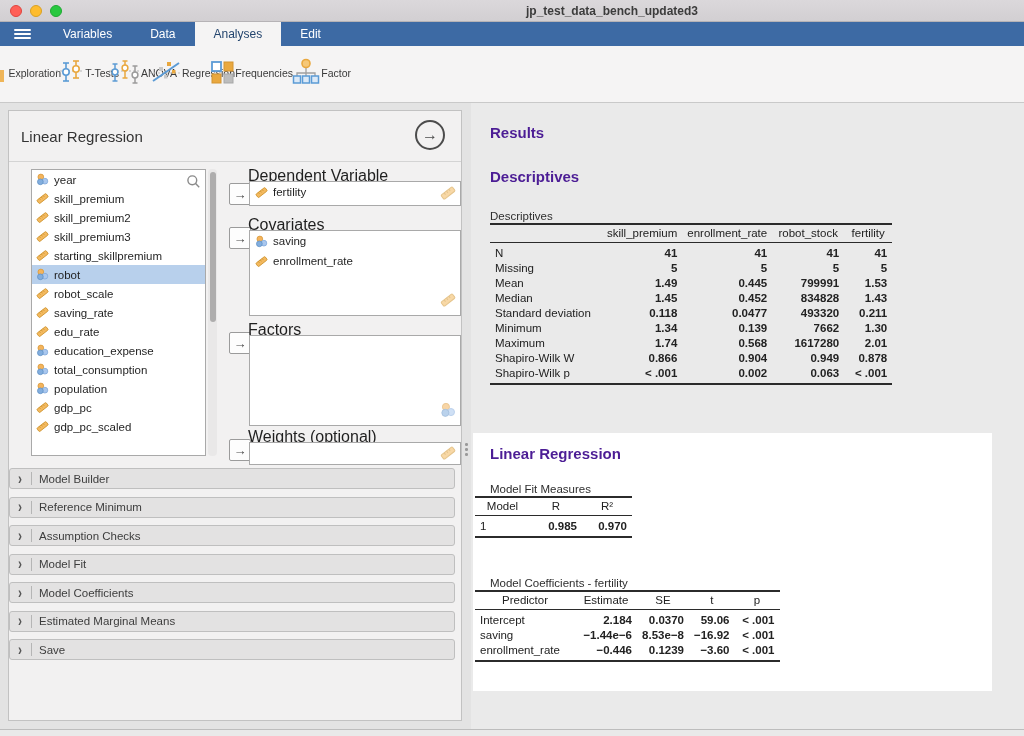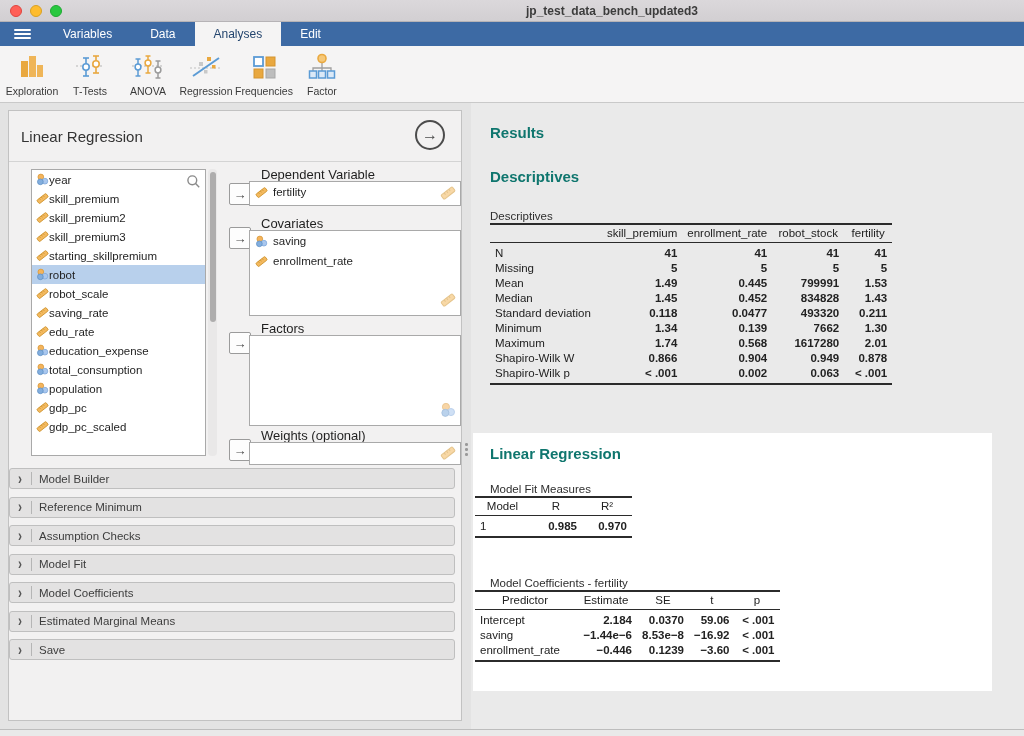--- a/index.html
+++ b/index.html
@@ -24,60 +24,60 @@
     background:#3d6aa4; display:flex; align-items:stretch; }
   .hamburger { width:44px; display:flex; align-items:center; justify-content:center; }
   .hamburger .bars { width:17px; }
   .hamburger .bars div { height:2px; background:#fff; margin:2px 0; border-radius:1px; }
   .tab { padding:0 19px; display:flex; align-items:center; font-size:12px;
     font-weight:normal; color:#fff; }
   .tab.active { background:#f5f4f4; color:#24456e; }
   
   .ribbon { position:absolute; left:0; top:46px; width:1024px; height:57px;
     background:#f5f4f4; border-bottom:1px solid #c9c9c9; display:flex; padding-left:3px; }
-  .rib-item { width:58px; display:flex; flex-direction:column; align-items:center;
+  .rib-item { width:58px; display:flex; flex-direction:row; align-items:center;
     justify-content:flex-end; padding-bottom:5px; }
   .rib-item .ric { height:32px; display:flex; align-items:center; }
   .rib-item .rlabel { font-size:10.5px; color:#3a3a3a; margin-top:2px; white-space:nowrap; }
   
   .mainarea { position:absolute; left:0; top:103px; width:1024px; height:633px; background:#e3e3e3; }
   .options { position:absolute; left:8px; top:7px; width:454px; height:611px;
     background:#f2f1f1; border:1px solid #c2c2c2; }
   .opt-title { position:absolute; left:12px; top:17px; font-size:15px; color:#333; }
   .opt-head-line { position:absolute; left:0; top:50px; width:100%; height:0; border-top:1px solid #d4d4d4; }
   .go-btn { position:absolute; left:406px; top:9px; width:30px; height:30px; border-radius:50%;
     border:2px solid #4c4c4c; background:transparent; display:flex; align-items:center;
     justify-content:center; font-size:16px; font-weight:bold; color:#4c4c4c; }
   .varlist { position:absolute; left:22px; top:58px; width:175px; height:287px;
     background:#fff; border:1px solid #a9a9a9; overflow:hidden; }
   .search-ic { position:absolute; right:4px; top:4px; }
-  .var-row { height:19px; display:flex; align-items:center; padding-left:4px; }
+  .var-row { height:19px; display:flex; align-items:center; padding-left:4px; gap:5px; }
   .var-row.selected { background:#b8d0ec; }
   .var-label { font-size:11.5px; color:#1f1f1f; white-space:nowrap; }
   .vscroll { position:absolute; left:199px; top:58px; width:9px; height:287px; background:#e9e8e8; border-radius:4px; }
   .vthumb { position:absolute; left:1.5px; top:3px; width:6px; height:150px; background:#aeadad; border-radius:3px; }
   .mv-btn { position:absolute; left:220px; width:22px; height:22px; background:#fdfdfd;
     border:1px solid #9b9b9b; border-radius:2px; display:flex; align-items:center;
     justify-content:center; font-size:13px; color:#4a4a4a; }
-  .f-label { position:absolute; left:252px; font-size:13px; color:#1f1f1f; }
+  .f-label { position:absolute; left:239px; font-size:16px; color:#1f1f1f; }
   .f-box { position:absolute; left:240px; width:212px; background:#fff; border:1px solid #a9a9a9; }
   .f-item { height:20px; display:flex; align-items:center; gap:5px; padding-left:5px; }
   .wm { position:absolute; opacity:0.55; }
   .accordions { position:absolute; left:0; top:357px; width:446px; }
   .acc { height:21px; background:#e3e2e2; border:1px solid #bfbfbf; border-radius:3px;
     margin-bottom:7.5px; display:flex; align-items:center; padding-left:8px; }
   .acc .chev { font-size:12px; color:#555; font-weight:bold; transform:scaleY(1.3); }
   .acc .sep { width:1px; height:13px; background:#b5b5b5; margin:0 7px 0 9px; }
   .acc .alabel { font-size:11.5px; color:#3d3d3d; }
   .splitter { position:absolute; left:462px; top:0; width:9px; height:626px; background:#e3e3e3; }
   .splitter .dots { position:absolute; left:3px; top:340px; }
   .splitter .dots div { width:2.5px; height:2.5px; border-radius:50%; background:#9a9a9a; margin-bottom:2.5px; }
   
   .results { position:absolute; left:471px; top:0; width:553px; height:626px; background:#eaeaea; }
-  .h-blue { position:absolute; left:19px; font-size:15px; font-weight:bold; color:#0f766e; }
+  .h-blue { position:absolute; left:19px; font-size:15px; font-weight:bold; color:#4c1d95; }
   .tbl-title { position:absolute; left:19px; font-size:11.5px; color:#2e2e2e; }
   .jtable { border-collapse:collapse; font-size:11.5px; color:#222; table-layout:fixed; }
   .jtable th { font-weight:normal; text-align:center; padding:2px 5px 3px;
     border-top:2px solid #2b2b2b; border-bottom:1px solid #2b2b2b; white-space:nowrap; }
   .jtable { border-bottom:2px solid #2b2b2b; }
   .jtable td { padding:1.5px 5px; white-space:nowrap; }
   .jtable td.val { font-weight:bold; text-align:right; }
   .jtable td.rowlabel { text-align:left; }
   .jtable tbody tr:first-child td { padding-top:4px; }
   .jtable tbody tr:last-child td { padding-bottom:4px; }

